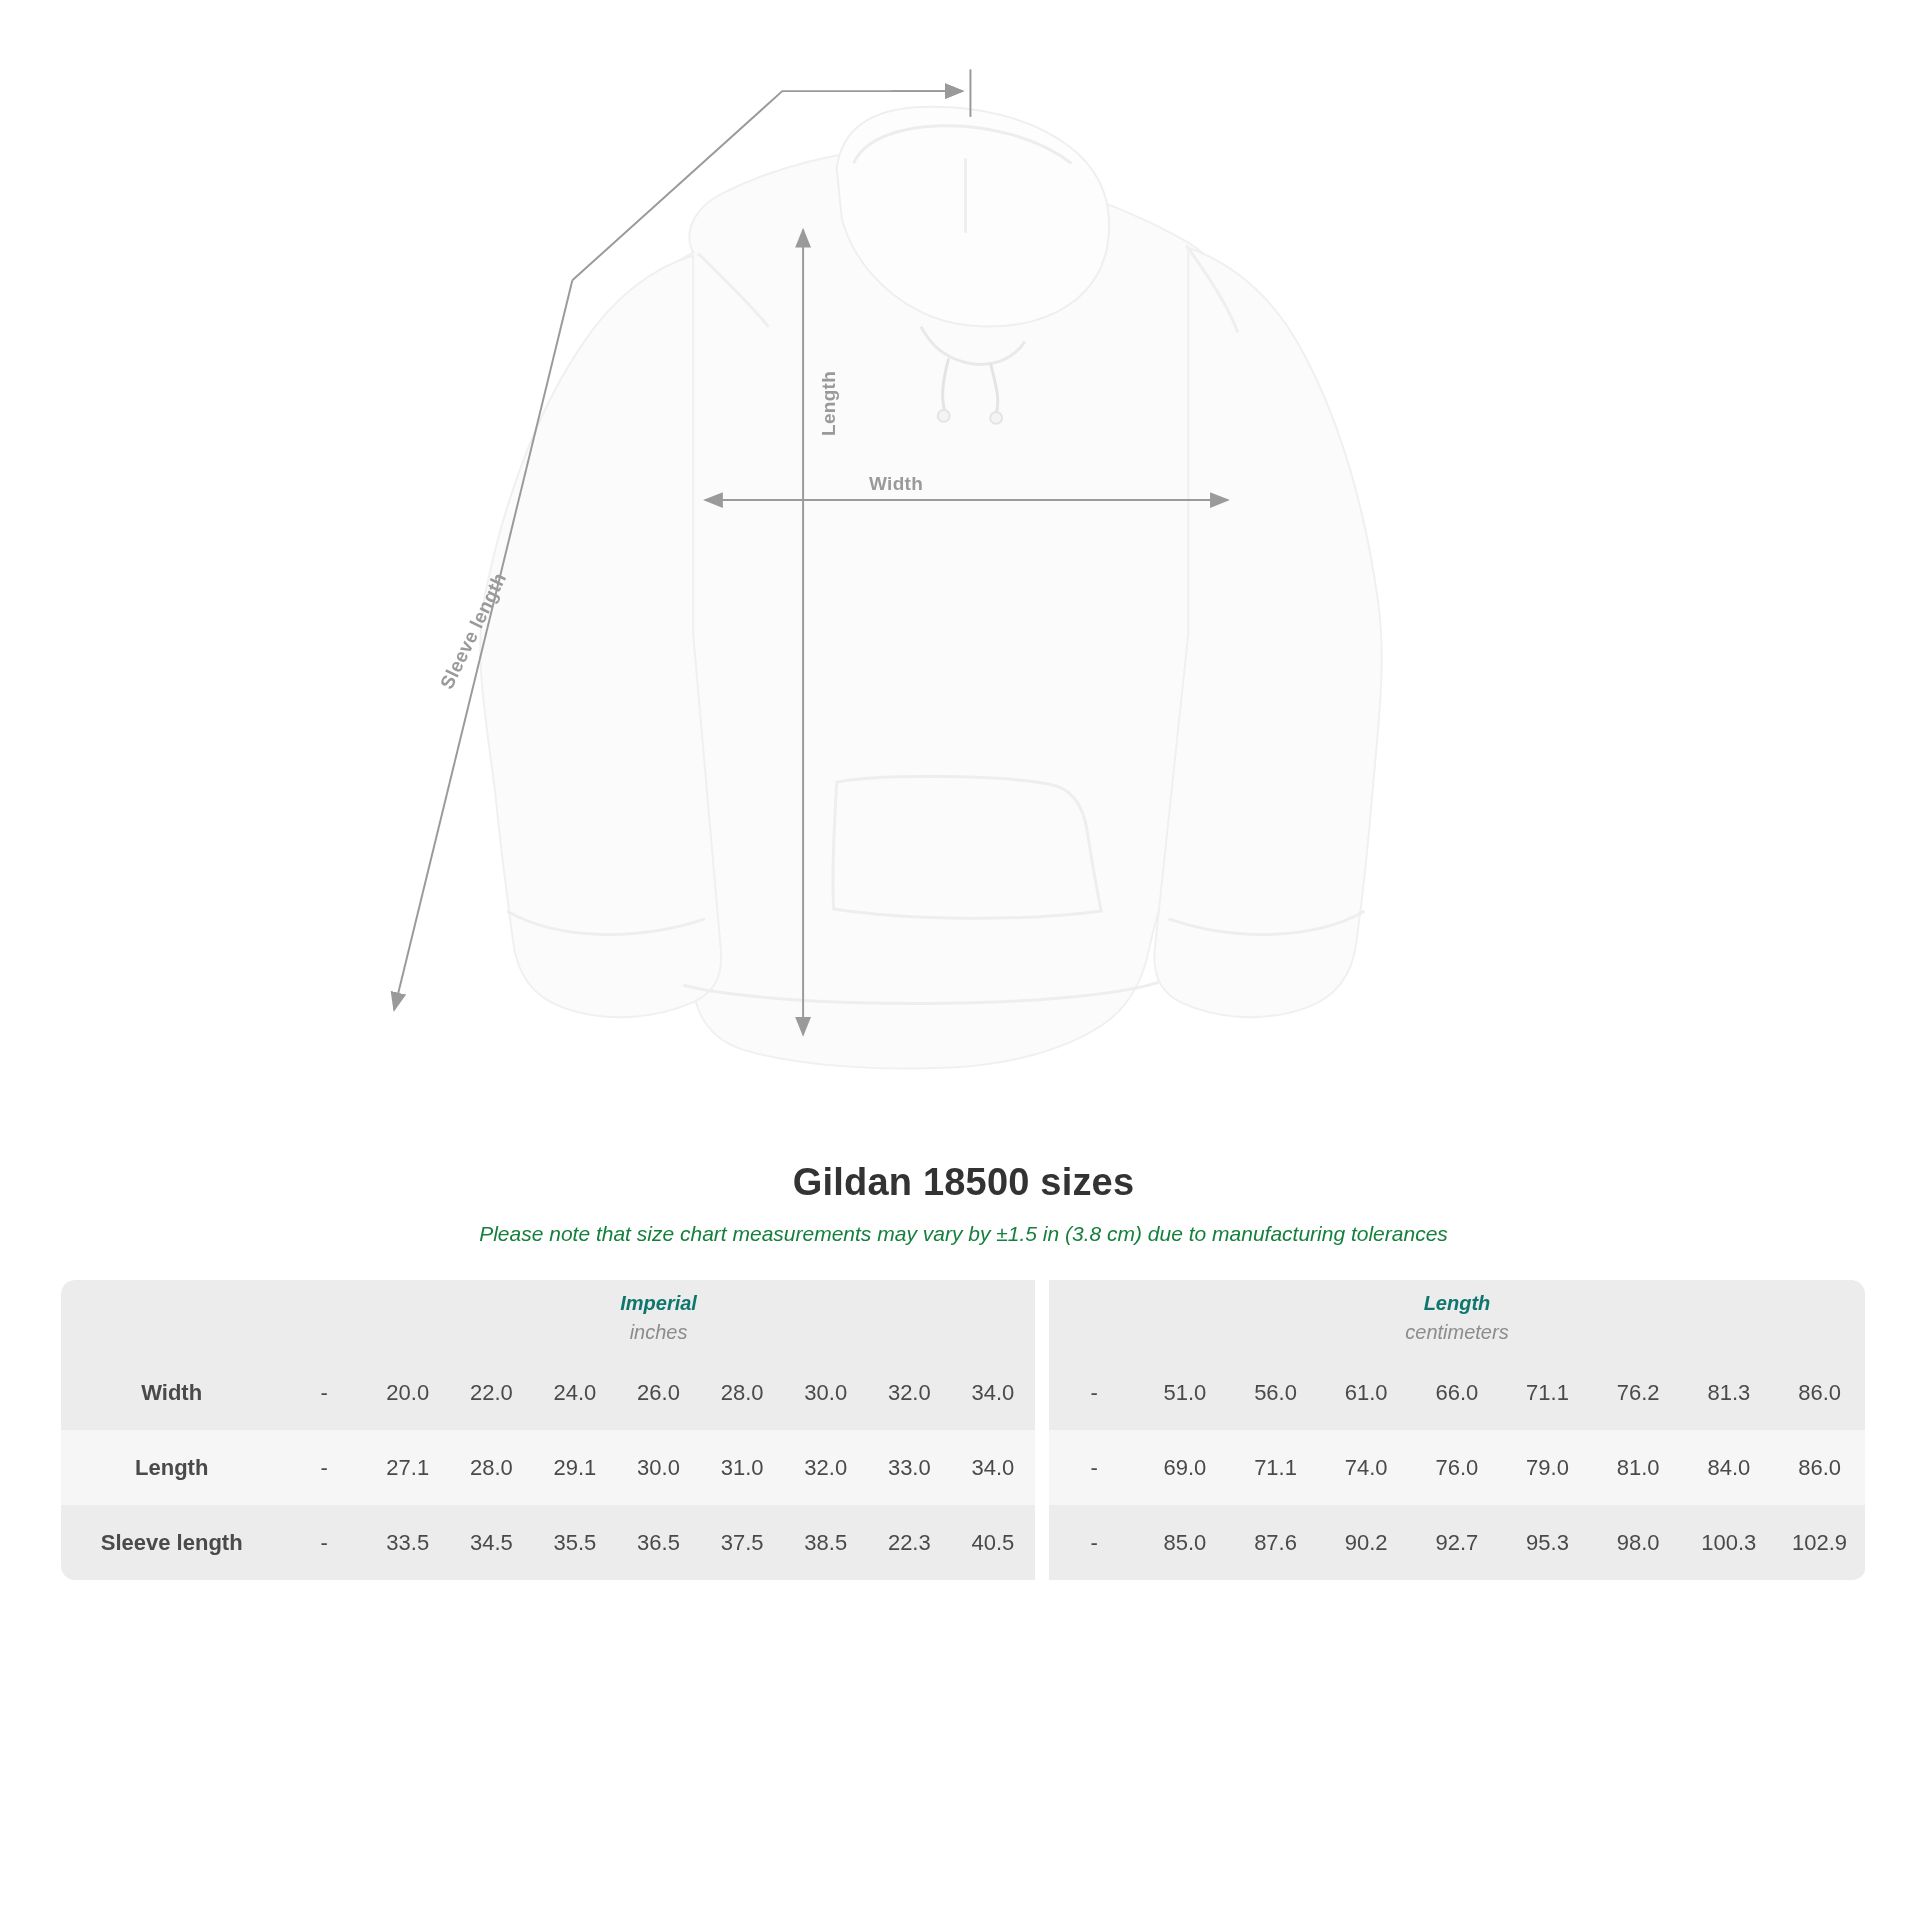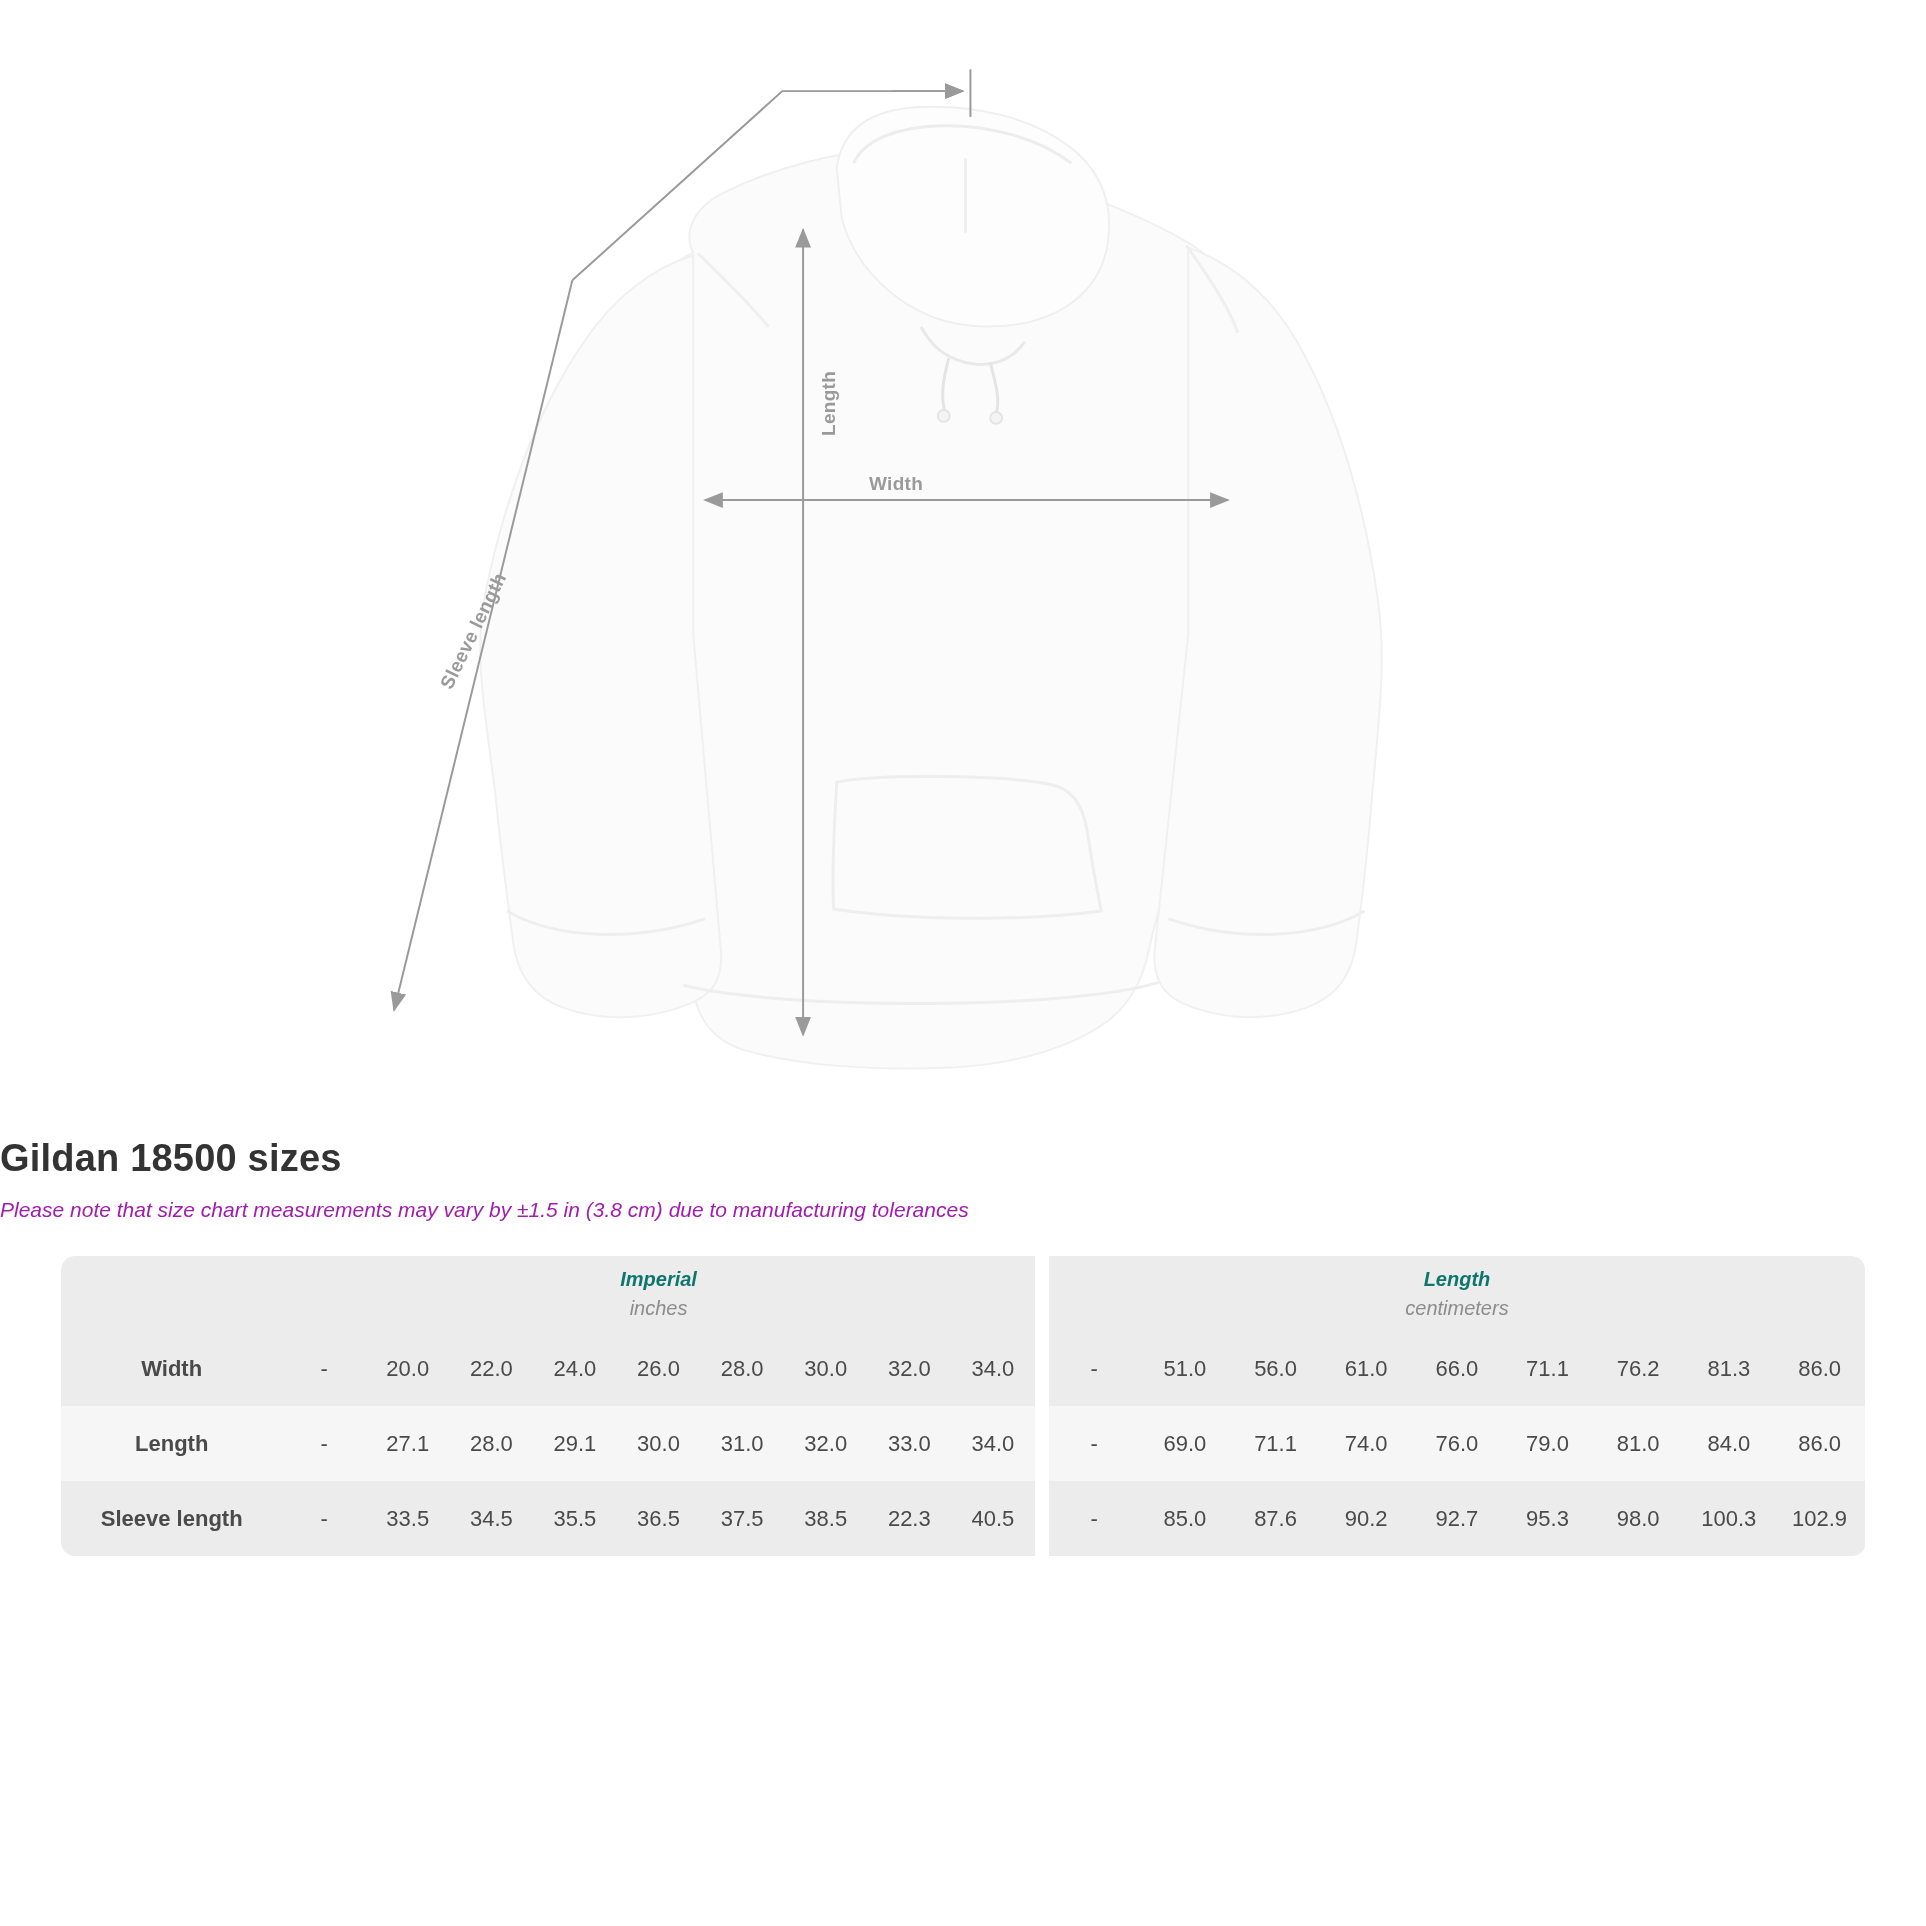--- a/index.html
+++ b/index.html
@@ -46,34 +46,34 @@
   .dim-label.diagonal {
     transform: rotate(-64deg);
     transform-origin: left top;
   }
   #label-length { left: 818px; top: 436px; }
   #label-width  { left: 869px; top: 473px; }
   #label-sleeve { left: 436px; top: 683px; }
 
   
   .title-block {
-    text-align: left;
-    margin-top: 18px;
+    text-align: center;
+    margin-top: 42px;
   }
   .chart-title {
     font-size: 38px;
     font-weight: bold;
     color: #333333;
     margin: 0;
     letter-spacing: 0.2px;
   }
   .chart-note {
     font-size: 21px;
     font-style: italic;
-    color: #a21caf;
+    color: #15803d;
     margin-top: 18px;
   }
 
   
   .table-wrap {
     margin: 34px 61px 0 61px;
     border-radius: 14px;
     overflow: hidden;
   }
   table.size-table {

